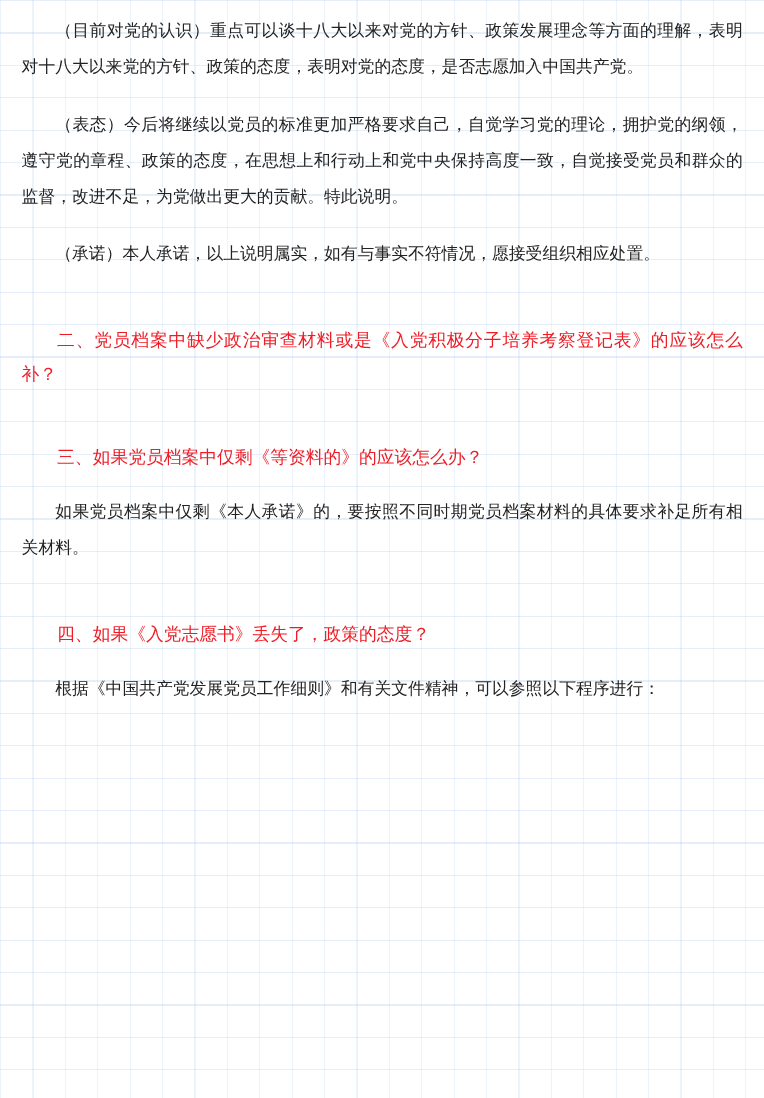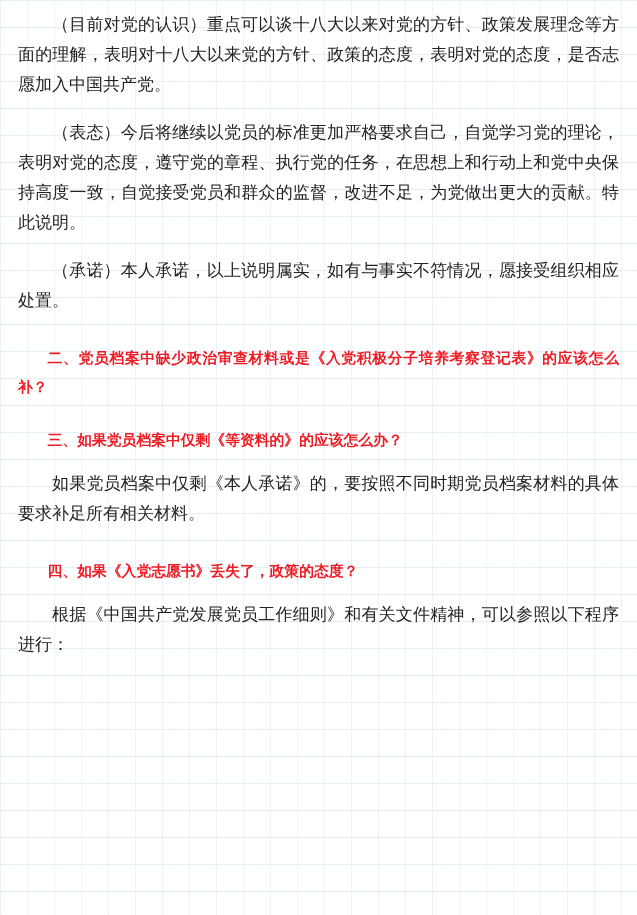--- a/index.html
+++ b/index.html
@@ -25,58 +25,58 @@
       repeating-linear-gradient(to right, rgba(170,200,235,0.22) 0px, rgba(170,200,235,0.22) 1px, rgba(0,0,0,0) 1px, rgba(0,0,0,0) 27px);
     box-sizing: border-box;
     padding: 10px 18px 0 18px;
   }
   .content {
     position: relative;
     z-index: 2;
   }
   p {
     margin: 0 0 0 0;
-    font-size: 17px;
+    font-size: 14px;
     line-height: 30px;
     color: #222222;
     text-align: justify;
     text-justify: inter-ideograph;
   }
   .body-para {
     text-indent: 2em;
     margin-bottom: 18px;
   }
   .plain-line {
     text-indent: 0;
     margin-bottom: 0;
   }
   .sig-block {
     margin-top: 8px;
     margin-bottom: 20px;
   }
   .heading {
     color: #ee1c25;
-    font-weight: bold;
+    font-weight: normal;
     font-size: 14.8px;
     line-height: 29px;
     text-indent: 2em;
     margin-bottom: 14px;
-    margin-top: 4px;
+    margin-top: 20px;
   }
   .gap-sm { height: 6px; }
 </style>
 </head>
 <body>
 
 <div class="page">
   <div class="content">
 
     <p class="body-para">（目前对党的认识）重点可以谈十八大以来对党的方针、政策发展理念等方面的理解，表明对十八大以来党的方针、政策的态度，表明对党的态度，是否志愿加入中国共产党。</p>
 
-    <p class="body-para">（表态）今后将继续以党员的标准更加严格要求自己，自觉学习党的理论，表明对党的态度，遵守党的章程、执行党的任务，在思想上和行动上和党中央保持高度一致，自觉接受党员和群众的监督，改进不足，为党做出更大的贡献。特此说明。</p>
+    <p class="body-para">（表态）今后将继续以党员的标准更加严格要求自己，自觉学习党的理论，拥护党的纲领，遵守党的章程、政策的态度，在思想上和行动上和党中央保持高度一致，自觉接受党员和群众的监督，改进不足，为党做出更大的贡献。特此说明。</p>
 
     <p class="body-para">（承诺）本人承诺，以上说明属实，如有与事实不符情况，愿接受组织相应处置。</p>
 
 
     <div class="gap-sm"></div>
 
     <p class="heading">二、党员档案中缺少政治审查材料或是《入党积极分子培养考察登记表》的应该怎么补？</p>
 
 
     <div class="gap-sm"></div>

